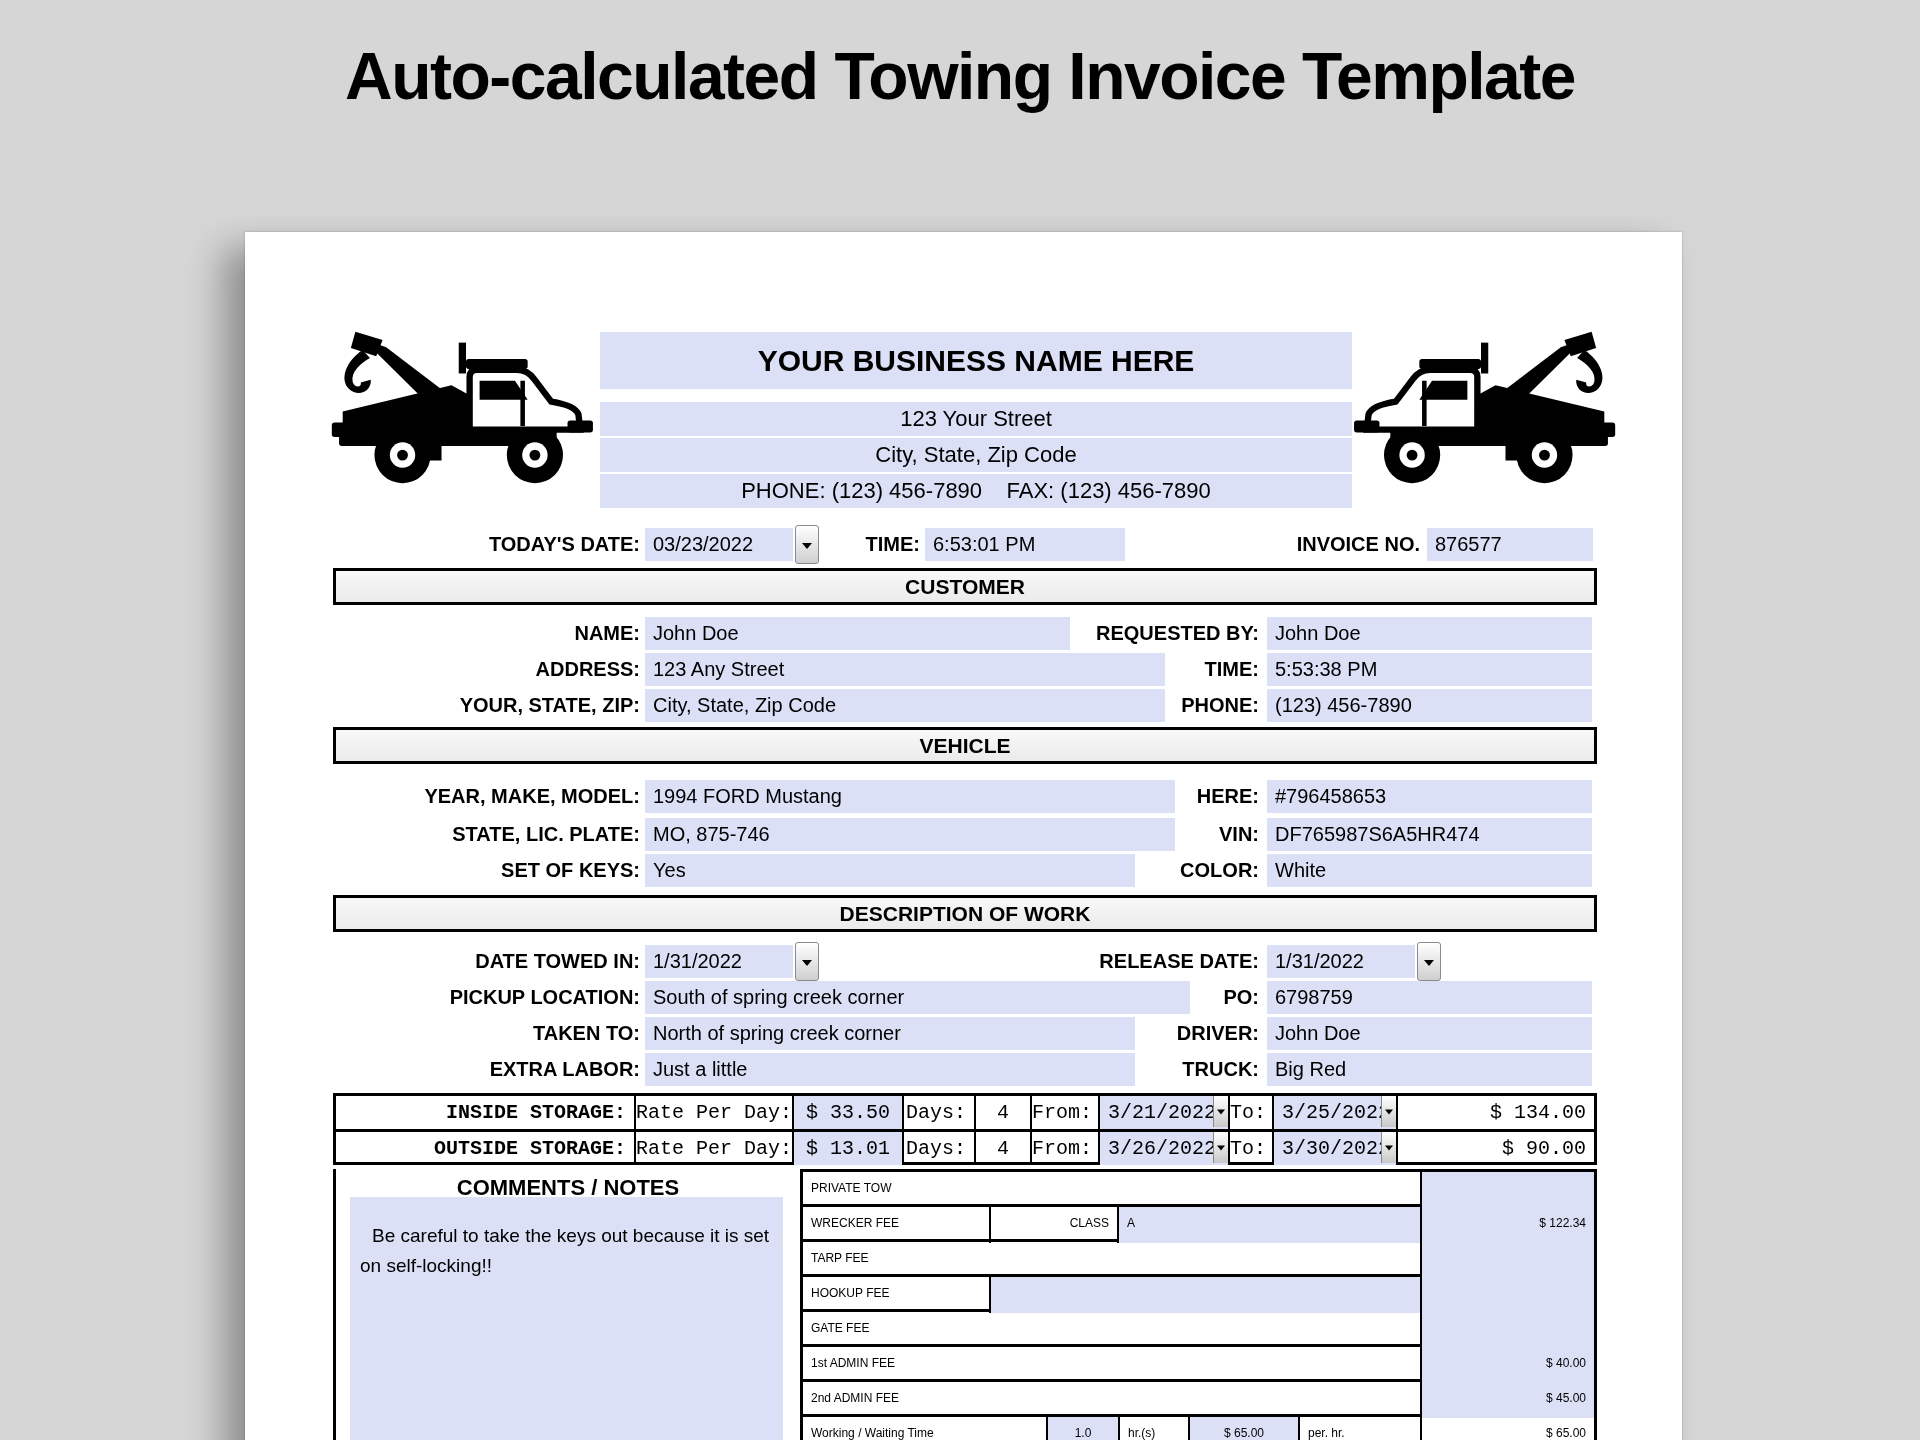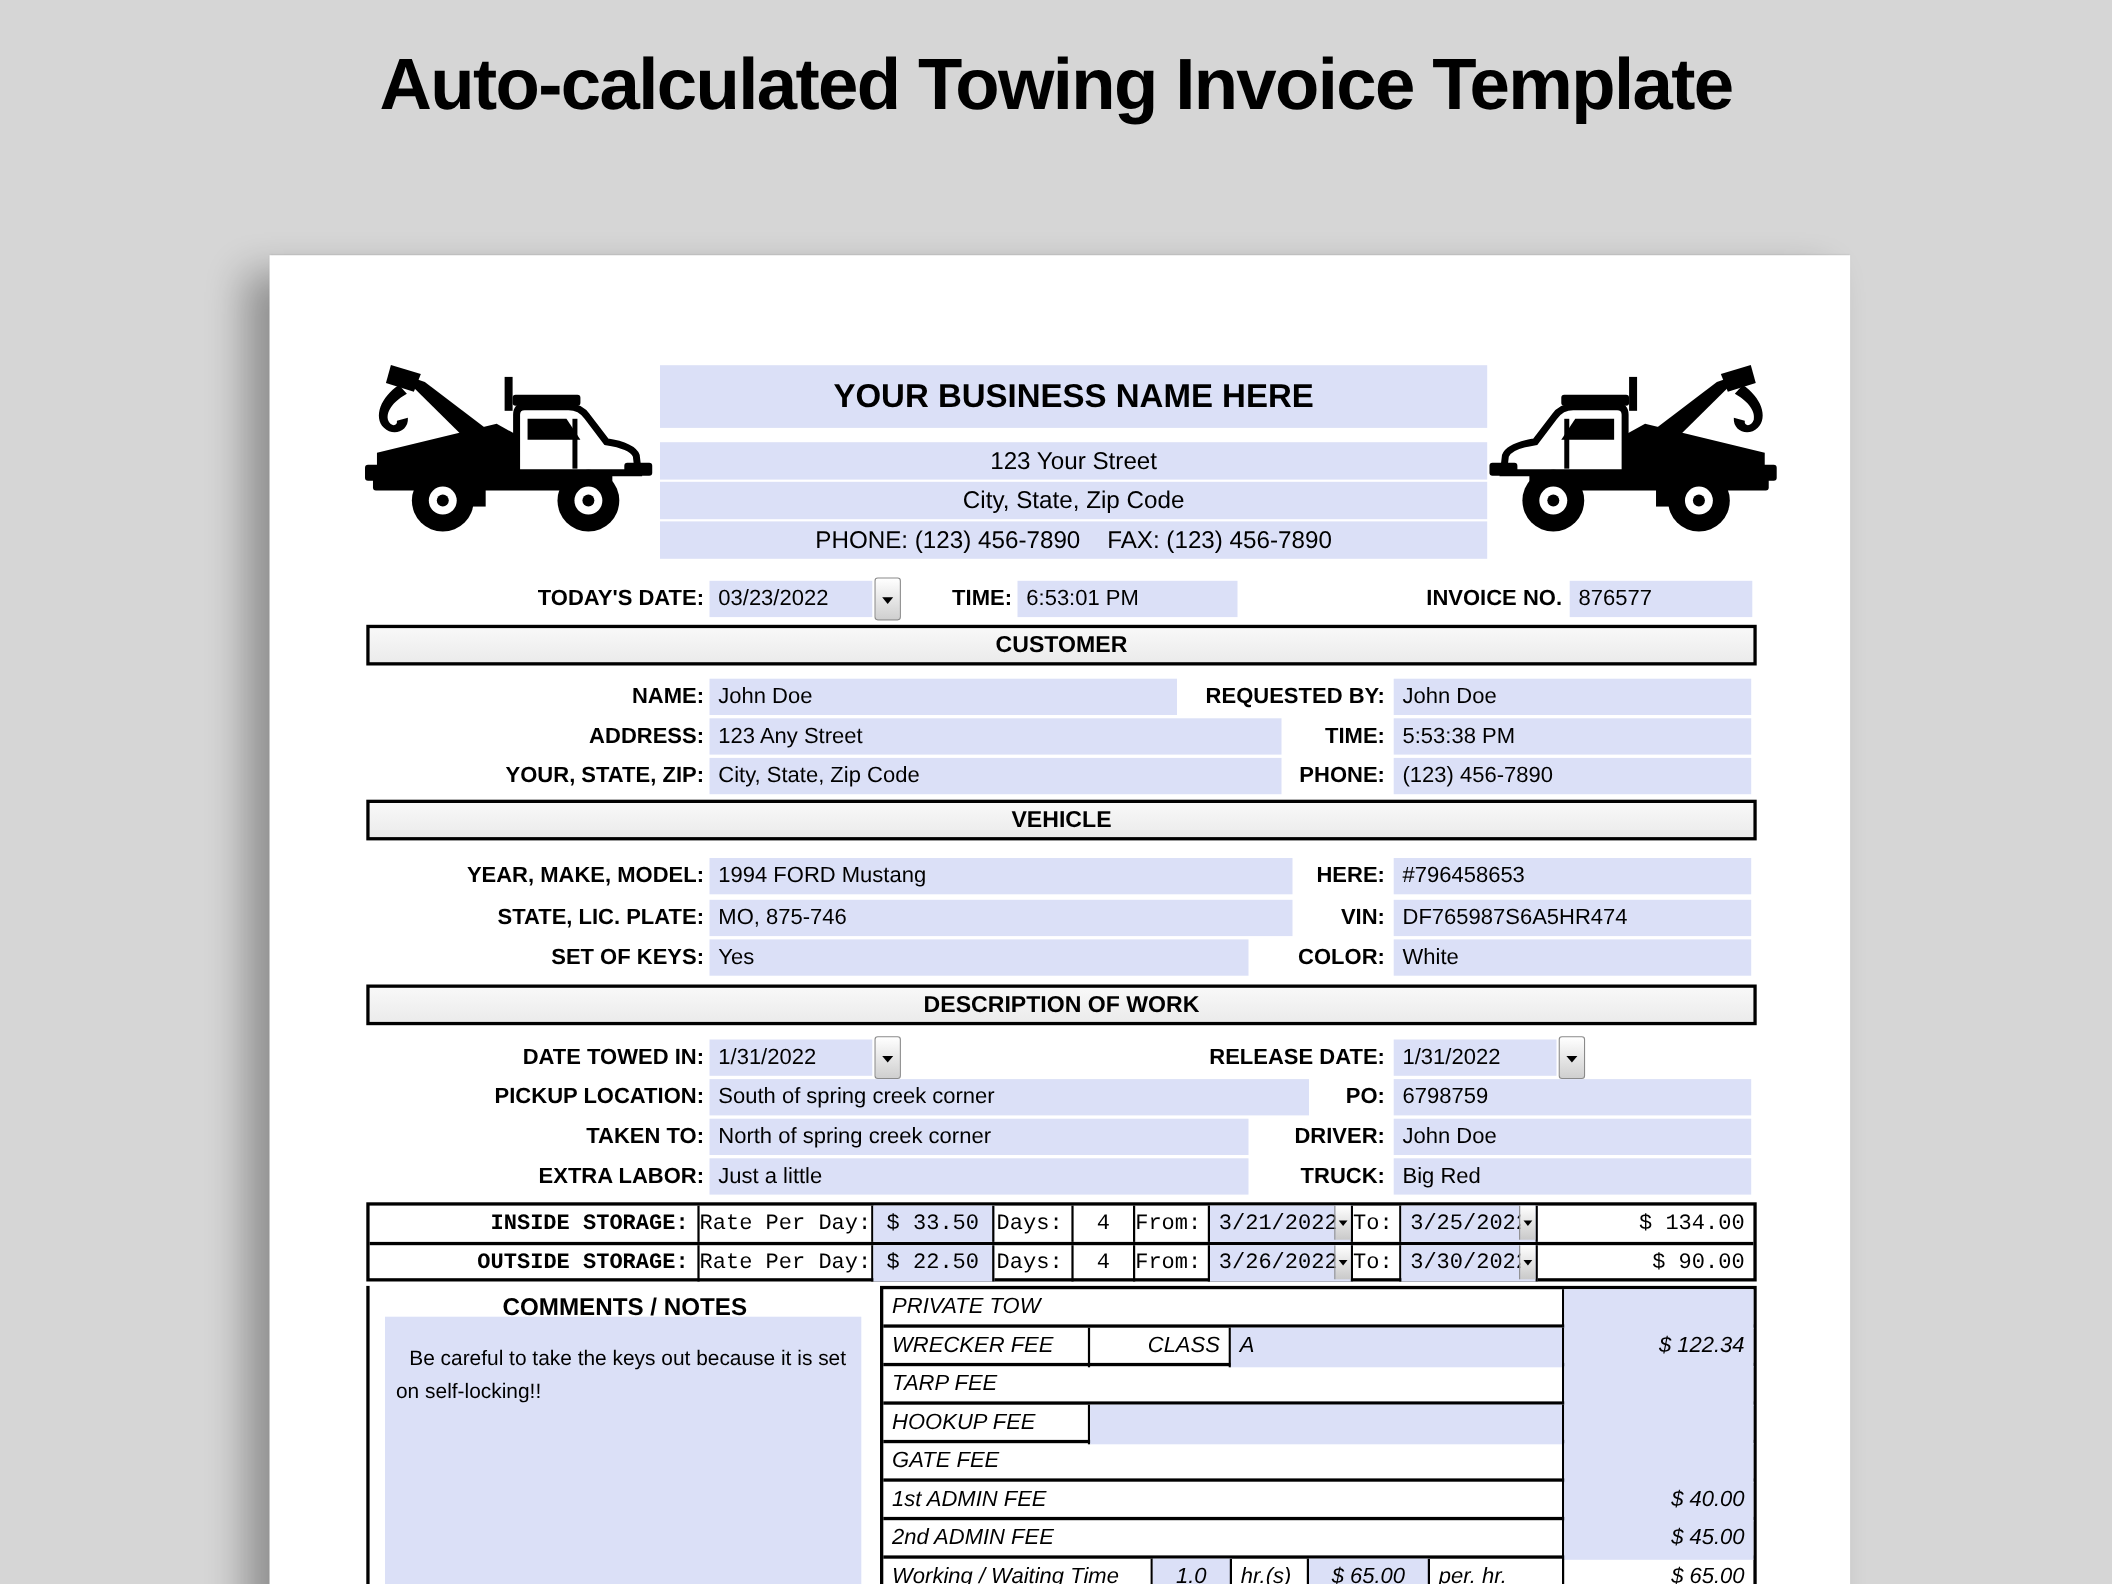--- a/index.html
+++ b/index.html
@@ -65,21 +65,21 @@
     background:linear-gradient(#fff,#c9c9c9); border-left:1px solid #8a8a8a;
   }
   .dds::after {
     content:""; position:absolute; left:50%; top:50%; transform:translate(-50%,-50%);
     border:4px solid transparent; border-top:5px solid #000; border-bottom:none;
   }
   
   .ftable { position:absolute; left:555px; top:937px; width:797px; border:3px solid #000; background:#fff; }
   .frow { display:flex; height:35px; line-height:32px; border-bottom:3px solid #000; }
   .frow:last-child { border-bottom:none; }
-  .fc { border-right:2px solid #000; font-size:20px; padding-left:8px; white-space:nowrap; overflow:hidden; height:36px;font-style:italic; }
+  .fc { border-right:2px solid #000; font-size:12px; padding-left:8px; white-space:nowrap; overflow:hidden; height:36px; }
   .fc:last-child { border-right:none; }
   .fc.grow { flex:1; }
   .fc.blue { background:#dbe0f7; }
   .fc.r { text-align:right; padding-right:8px; }
   .fc.c { text-align:center; padding-left:0; }
   .fc.amt { width:172px; }
   .comcol { position:absolute; left:88px; top:937px; width:467px; height:283px; border-left:3px solid #000; background:#fff; }
   .comhdr { text-align:center; font-weight:700; font-size:22px; margin-top:6px; }
   .combox {
     position:absolute; left:14px; top:28px; width:433px; height:250px;
@@ -211,21 +211,21 @@
       <div class="sc c" style="width:56px">4</div>
       <div class="sc r" style="width:68px">From:</div>
       <div class="sc blue datec" style="width:130px"><span>3/21/2022</span><div class="dds"></div></div>
       <div class="sc r" style="width:44px">To:</div>
       <div class="sc blue datec" style="width:124px"><span>3/25/2022</span><div class="dds"></div></div>
       <div class="sc r grow">$ 134.00</div>
     </div>
     <div class="srow">
       <div class="sc b r" style="width:300px">OUTSIDE STORAGE:</div>
       <div class="sc r" style="width:158px">Rate Per Day:</div>
-      <div class="sc blue c" style="width:110px">$ 22.50</div>
+      <div class="sc blue c" style="width:110px">$ 13.01</div>
       <div class="sc r" style="width:72px">Days:</div>
       <div class="sc c" style="width:56px">4</div>
       <div class="sc r" style="width:68px">From:</div>
       <div class="sc blue datec" style="width:130px"><span>3/26/2022</span><div class="dds"></div></div>
       <div class="sc r" style="width:44px">To:</div>
       <div class="sc blue datec" style="width:124px"><span>3/30/2022</span><div class="dds"></div></div>
       <div class="sc r grow">$ 90.00</div>
     </div>
   </div>
 

